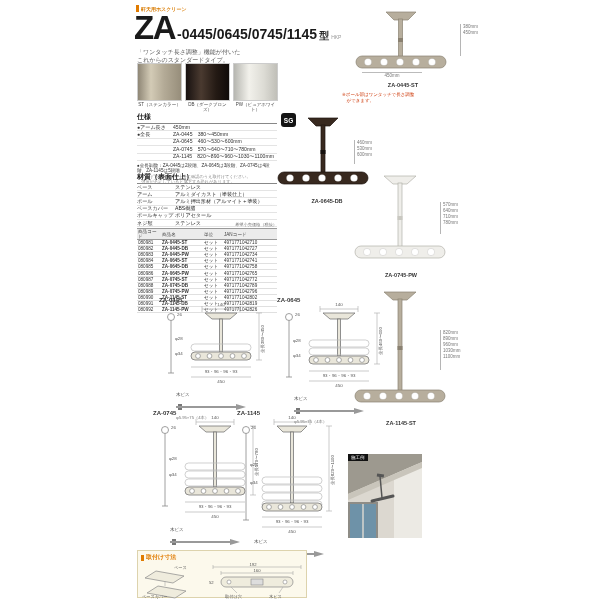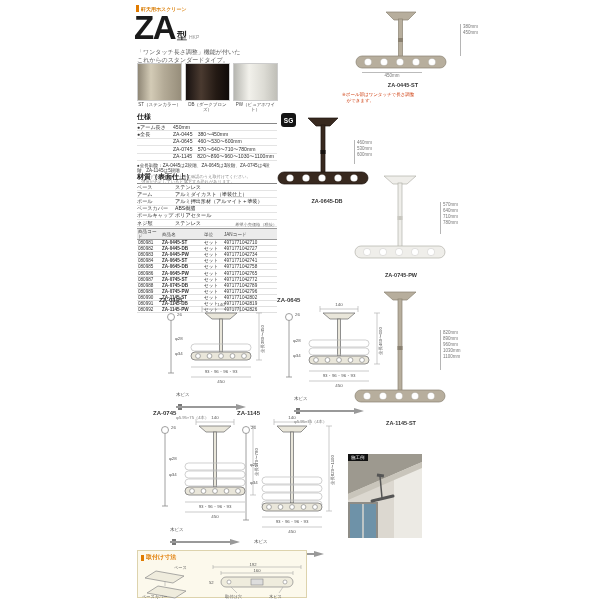--- a/index.html
+++ b/index.html
@@ -96,20 +96,21 @@
 <body>
 
 <div class="page">
 
   <div class="abs tag" style="left:136px;top:5px;">
     <span class="osq"></span>
     <span>軒天用ホスクリーン</span>
   </div>
   <div class="abs title-row" style="left:134px;top:13px;">
     <span class="za">ZA</span>
+    <span class="models">-0445/0645/0745/1145</span>
     <span class="kata">型</span>
     <span class="tnote">HKP</span>
   </div>
   <div class="abs subtitle" style="left:137px;top:49px;">
     <div>「ワンタッチ長さ調整」機能が付いた</div>
     <div>これからのスタンダードタイプ。</div>
   </div>
 
   <div class="abs swatches" style="left:137px;top:63px;">
     <div class="swatch">

